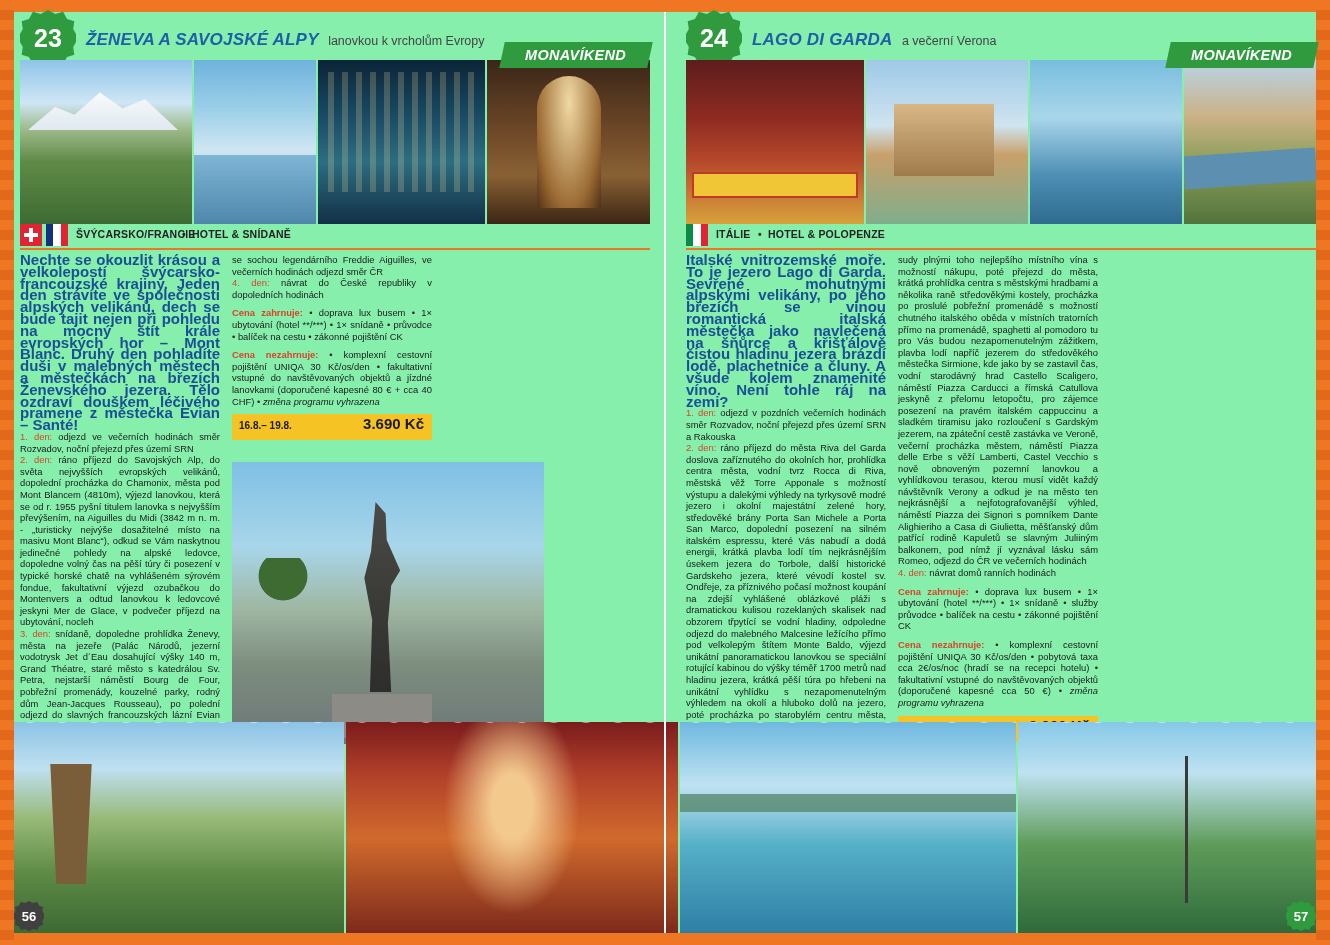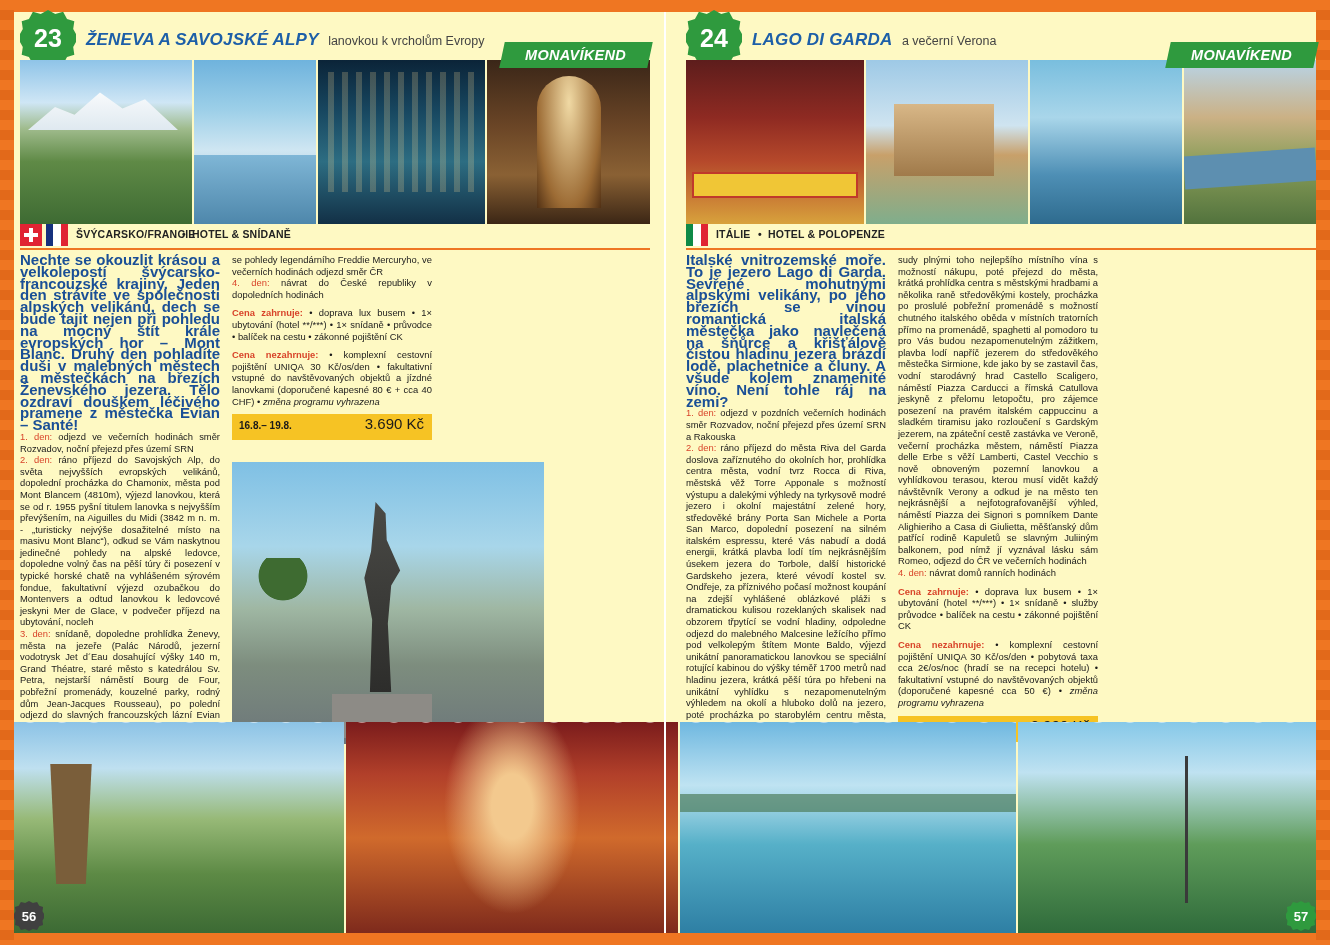--- a/index.html
+++ b/index.html
@@ -12,21 +12,21 @@
     position:relative;
   }
   
   .page {
     position:absolute; inset:0;
     background:#ef7622;
   }
   .page-inner {
     position:absolute;
     left:14px; top:12px; right:14px; bottom:12px;
-    background:#fef9c3;
+    background:#86efac;
   }
   .spread-gap {
     position:absolute; left:664px; top:12px; width:2px; bottom:12px;
     background:#ffffff; z-index:9;
   }
   
   .side-deco { position:absolute; top:0; bottom:0; width:14px; background:
      repeating-linear-gradient(180deg,#ef7622 0 10px,#e2691a 10px 20px); }
   .side-deco.left { left:0; }
   .side-deco.right { right:0; }
@@ -120,21 +120,21 @@
   .col { width:200px; font-size:9.4px; line-height:11.6px; color:#1a1a1a; text-align:justify; }
   .col p { margin:0 0 0 0; }
   .lead { color:#1a4f96; font-weight:bold; font-size:15px; line-height:11.8px; }
   .dayhead { color:#d8442a; font-weight:normal; }
   .redhead { color:#d8442a; font-weight:bold; }
   .italic { font-style:italic; }
 
   
   .pricebox { margin-top:7px; background:#f6c324; height:26px; position:relative; }
   .pricebox .dates { position:absolute; left:7px; top:6px; font-size:10px; font-weight:bold; color:#1a1a1a; }
-  .pricebox .price { position:absolute; right:8px; top:4px; font-size:15px; font-weight:normal; color:#1a1a1a; }
+  .pricebox .price { position:absolute; right:8px; top:4px; font-size:15px; font-weight:bold; color:#1a1a1a; }
 
   
   .bigphoto {
     position:absolute; left:218px; top:450px; width:312px; height:282px;
     background:linear-gradient(180deg,#7fc0e4 0%, #a8d6ea 30%, #9fb7a3 52%, #7d8d7e 72%, #6c767a 100%);
     overflow:hidden;
   }
   .bigphoto .statue {
     position:absolute; left:120px; top:40px; width:56px; height:190px;
     background:linear-gradient(180deg,#4a4a46,#2d2d2b);
@@ -216,21 +216,21 @@
       </div>
 
       <div class="cols">
         <div class="col">
           <p class="lead">Nechte se okouzlit krásou a velkolepostí švýcarsko-francouzské krajiny. Jeden den strávíte ve společnosti alpských velikánů, dech se bude tajit nejen při pohledu na mocný štít krále evropských hor – Mont Blanc. Druhý den pohladíte duši v malebných městech a městečkách na březích Ženevského jezera. Tělo ozdraví douškem léčivého pramene z městečka Evian – Santé!</p>
           <p><span class="dayhead">1. den:</span><span> odjezd ve večerních hodinách  směr Rozvadov, noční přejezd přes území SRN</span></p>
           <p><span class="dayhead">2. den:</span><span> ráno příjezd do Savojských Alp, do světa nejvyšších evropských velikánů, dopolední procházka do Chamonix, města pod Mont Blancem (4810m), výjezd lanovkou, která se od r. 1955 pyšní titulem lanovka s nejvyšším převýšením, na Aiguilles du Midi (3842 m n. m. - „turisticky nejvýše dosažitelné místo na masivu Mont Blanc“), odkud se Vám naskytnou jedinečné pohledy na alpské ledovce, dopoledne volný čas na pěší túry či posezení v typické horské chatě na vyhlášeném sýrovém fondue, fakultativní výjezd ozubačkou do Montenvers a odtud lanovkou k ledovcové jeskyni Mer de Glace, v podvečer příjezd na ubytování, nocleh</span></p>
           <p><span class="dayhead">3. den:</span><span> snídaně, dopoledne prohlídka Ženevy, města na jezeře (Palác Národů, jezerní vodotrysk Jet d´Eau dosahující výšky 140 m, Grand Théatre, staré město s katedrálou Sv. Petra, nejstarší náměstí Bourg de Four, pobřežní promenády, kouzelné parky, rodný dům Jean-Jacques Rousseau), po polední odjezd do slavných francouzských lázní Evian na jižním břehu Ženevského jezera, procházka spojená s ochutnávkou léčivého pramene Source Cachat, návštěva vodního zámku Chateau de Chillon, podvečerní zastávka v malebném městečku Montreux na východním břehu jezera, procházka po nábřežní promenádě</span></p>
         </div>
         <div class="col">
-          <p>se pohledy legendárního Freddie Mercuryho, ve večerních hodinách odjezd směr ČR</p>
+          <p>se sochou legendárního Freddie Aiguilles, ve večerních hodinách odjezd směr ČR</p>
           <p><span class="dayhead">4. den:</span><span> návrat do České republiky v dopoledních hodinách</span></p>
           <p style="margin-top:7px;"><span class="redhead">Cena zahrnuje:</span><span> • doprava lux busem • 1× ubytování (hotel **/***) • 1× snídaně • průvodce • balíček na cestu • zákonné pojištění CK</span></p>
           <p style="margin-top:7px;"><span class="redhead">Cena nezahrnuje:</span><span> • komplexní cestovní pojištění UNIQA 30 Kč/os/den • fakultativní vstupné do navštěvovaných objektů a jízdné lanovkami (doporučené kapesné 80 € + cca 40 CHF) •</span> <span class="italic">změna programu vyhrazena</span></p>
           <div class="pricebox">
             <div class="dates">16.8.– 19.8.</div>
             <div class="price">3.690 Kč</div>
           </div>
         </div>
       </div>
 

